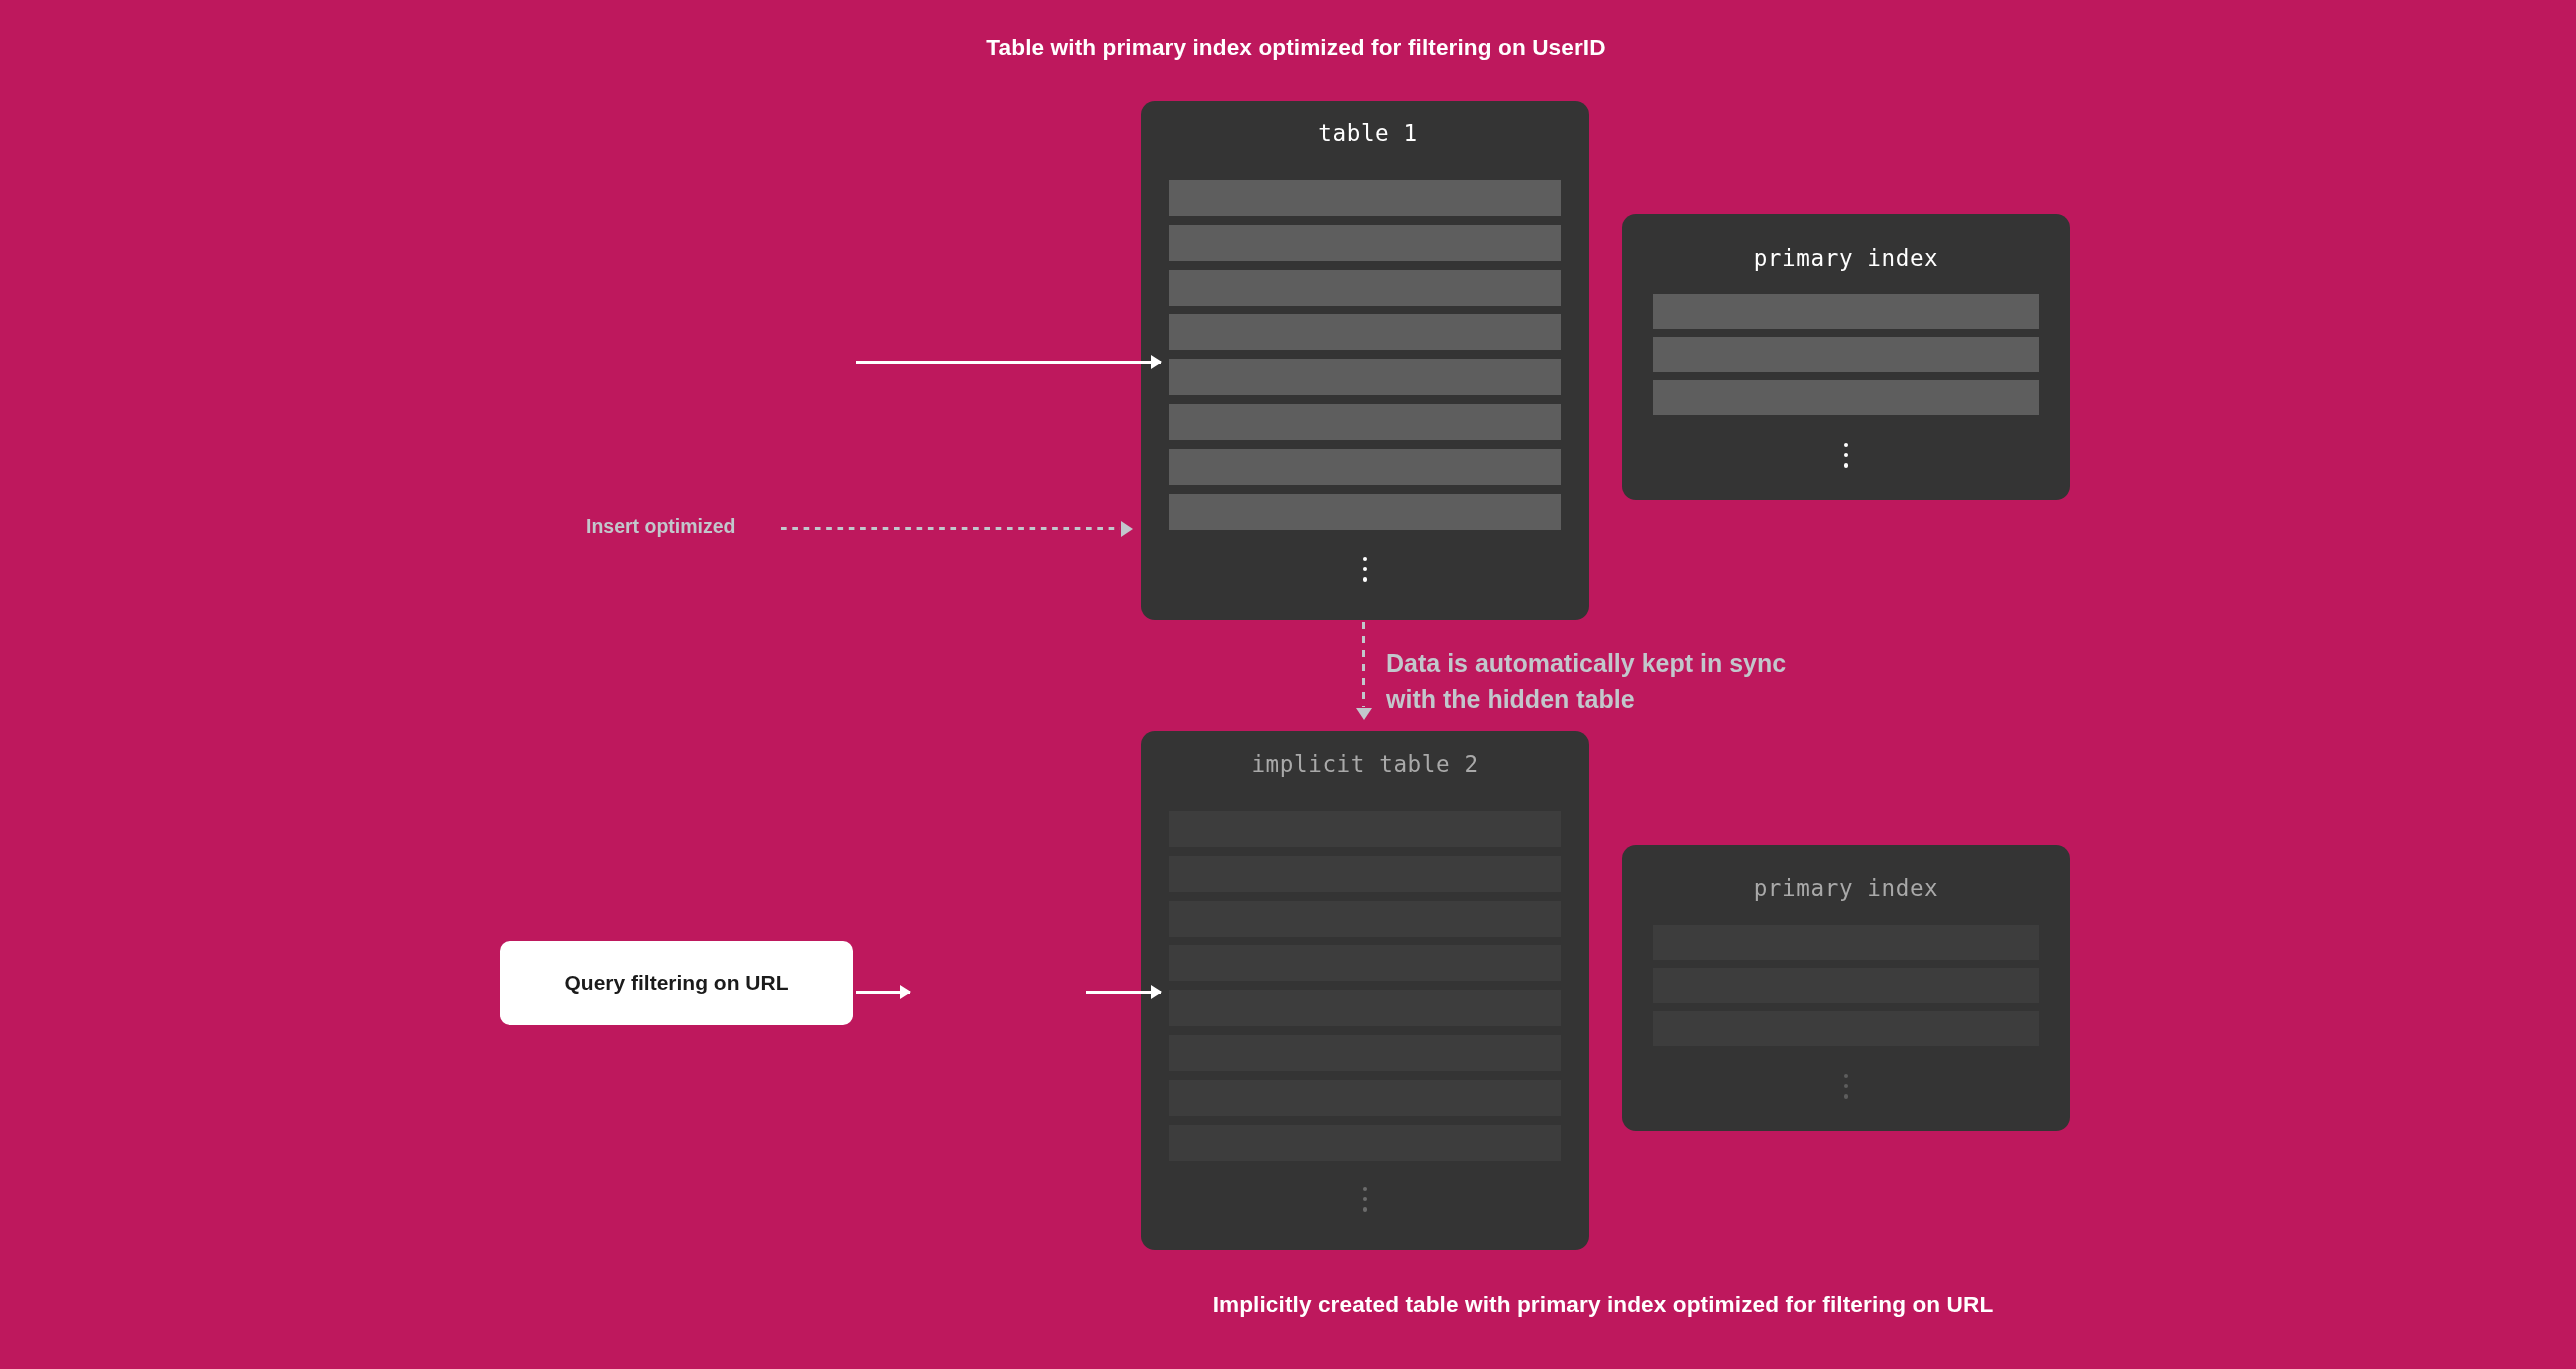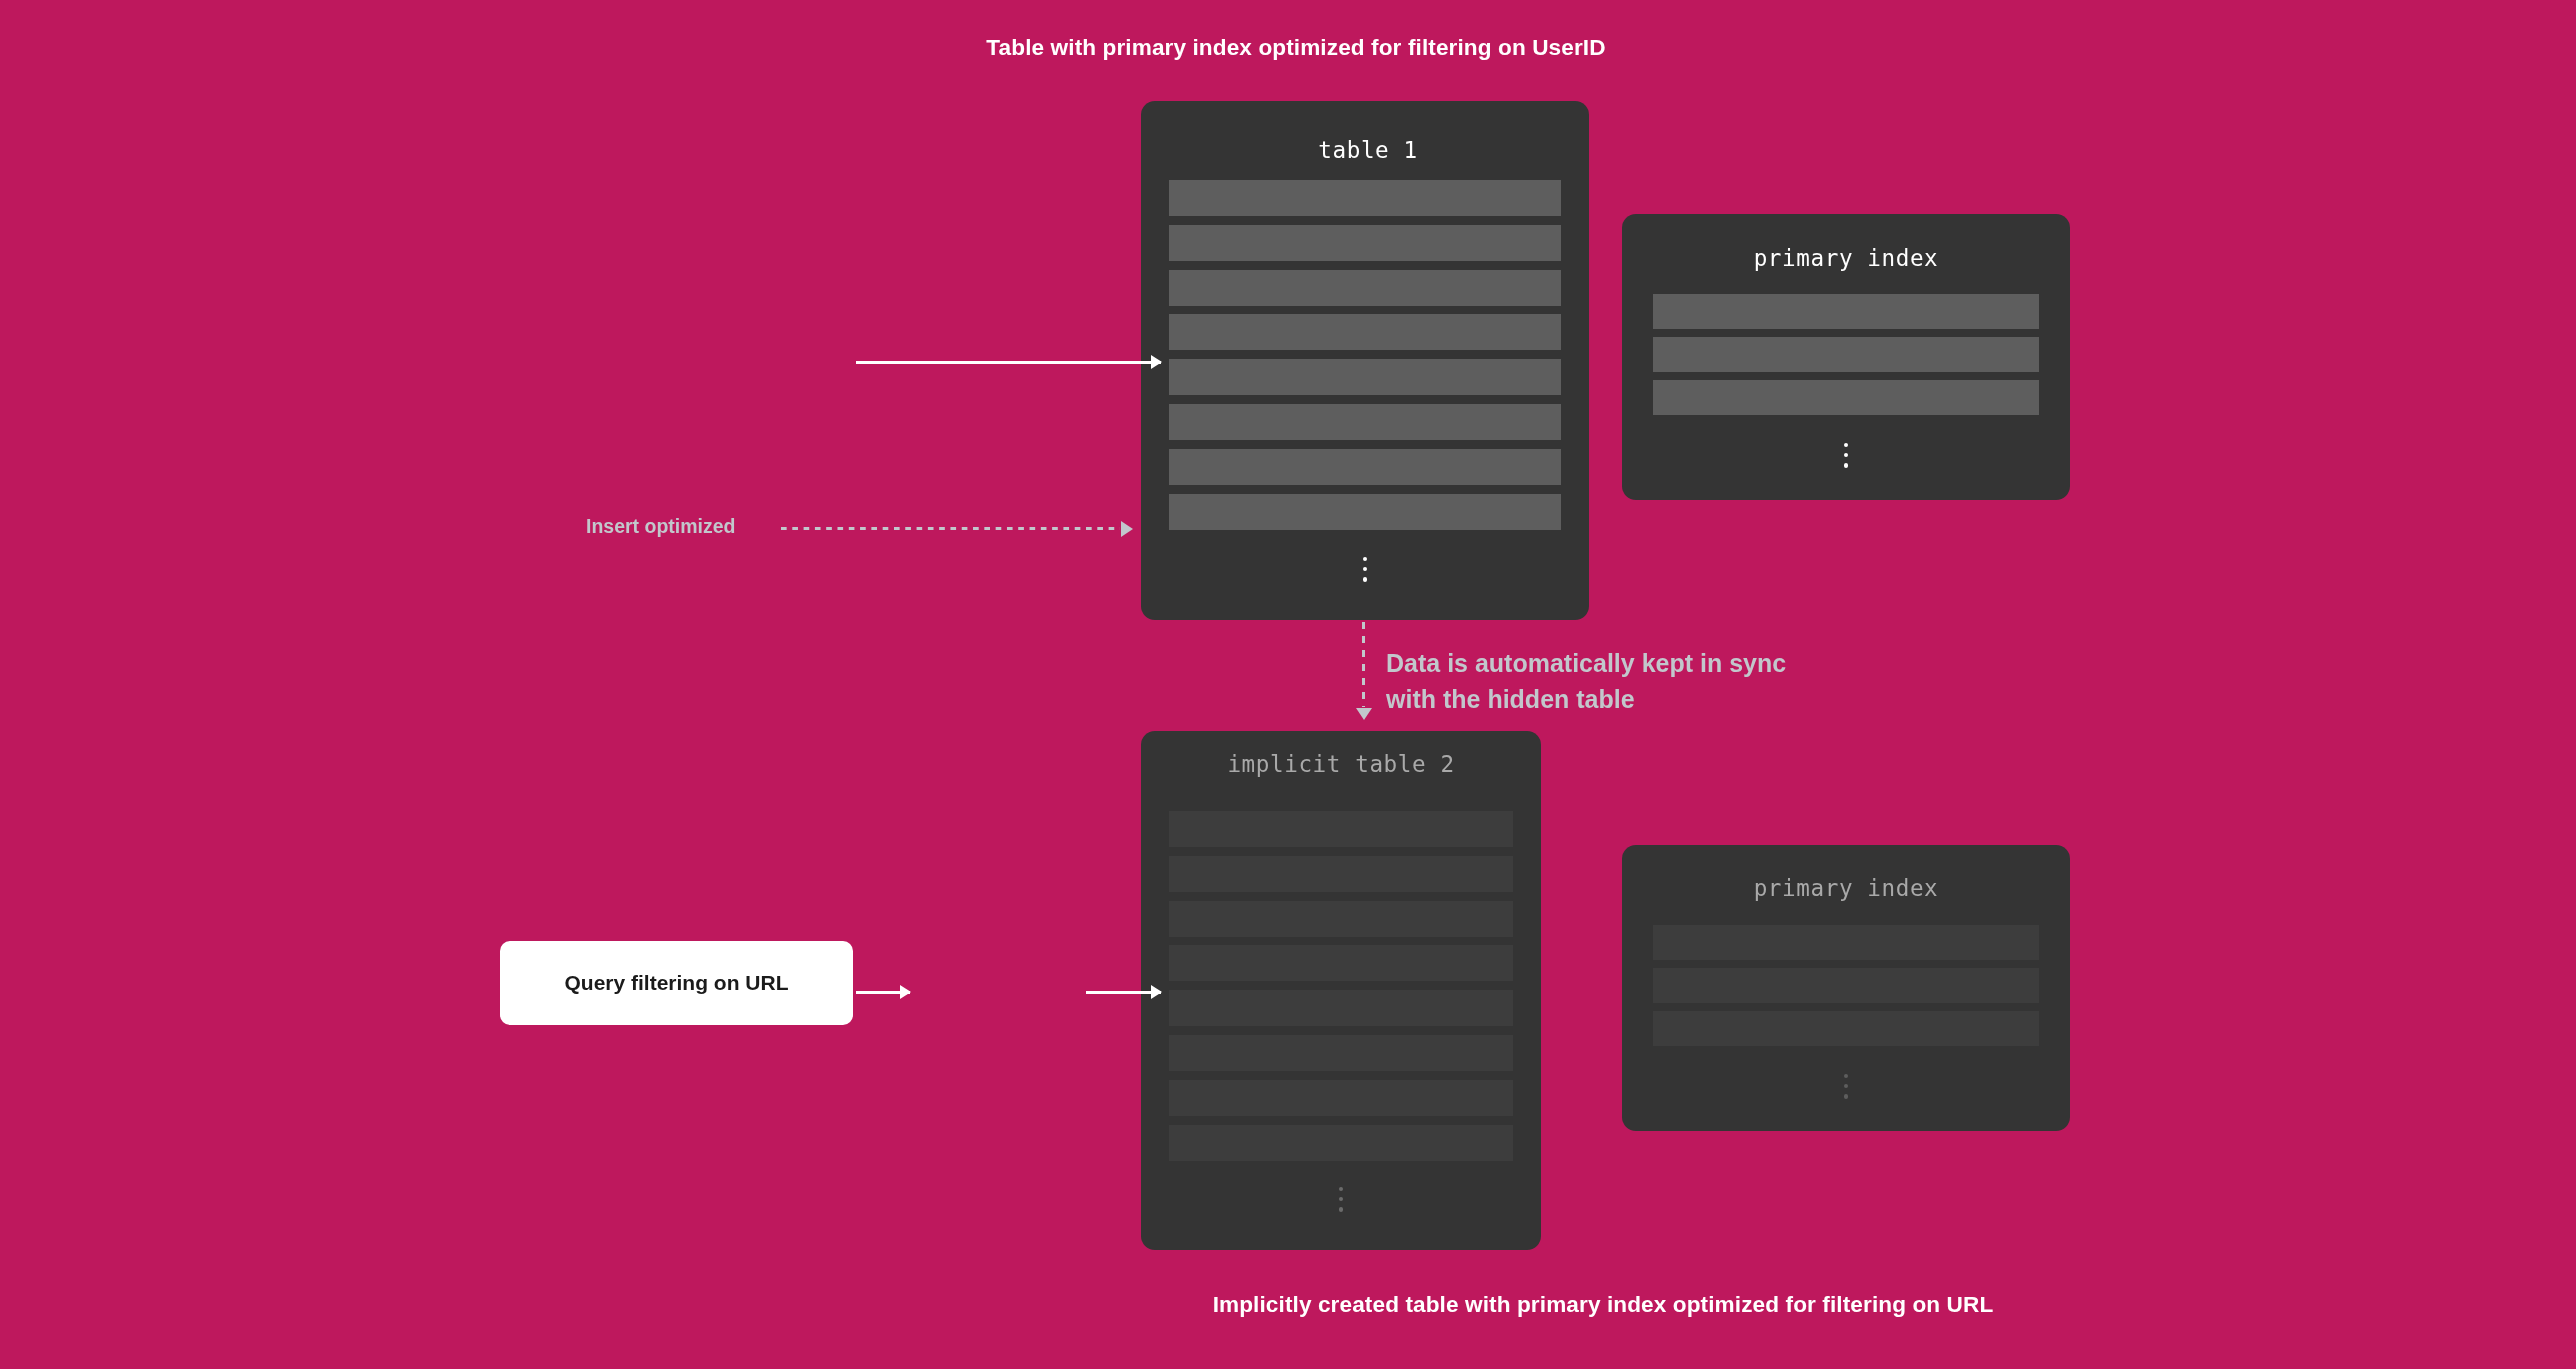--- a/index.html
+++ b/index.html
@@ -76,37 +76,37 @@
 
   
   #panel-index1      { left: 1622px; top: 214px;  width: 448px;  height: 286px; }
   #panel-index1 .panel-title { top: 245px; color: #ffffff; }
   #panel-index1 .rows{ top: 294px; padding: 0 31px; gap: 8.2px; }
   #panel-index1 .row { height: 35px; background: #5e5e5e; }
   #panel-index1 .ellipsis { top: 443px; }
   #panel-index1 .ellipsis i { background: #ffffff; }
 
   
-  #panel-table2      { left: 1141px; top: 731px; width: 400px;  height: 519px; }
+  #panel-table2      { left: 1141px; top: 731px; width: 448px;  height: 519px; }
   #panel-table2 .panel-title { top: 751px; color: #a9a9a9; }
   #panel-table2 .rows{ top: 811px; padding: 0 28px; gap: 8.8px; }
   #panel-table2 .row { height: 36px; background: #3d3d3d; }
   #panel-table2 .ellipsis { top: 1187px; }
   #panel-table2 .ellipsis i { background: #6b6b6b; }
 
   
   #panel-index2      { left: 1622px; top: 845px; width: 448px;  height: 286px; }
   #panel-index2 .panel-title { top: 876px; color: #a9a9a9; }
   #panel-index2 .rows{ top: 925px; padding: 0 31px; gap: 8.2px; }
   #panel-index2 .row { height: 35px; background: #3d3d3d; }
   #panel-index2 .ellipsis { top: 1075px; }
   #panel-index2 .ellipsis i { background: #5d5d5d; }
 
   
-  #panel-table1 .panel-title{ top: 36px; margin-left: 6px; }
+  #panel-table1 .panel-title{ top: 19px; margin-left: 6px; }
   #panel-table1 .rows       { top: 79px; }
   #panel-table1 .ellipsis   { top: 456px; }
   #panel-index1 .panel-title{ top: 31px; }
   #panel-index1 .rows       { top: 80px; }
   #panel-index1 .ellipsis   { top: 229px; }
   #panel-table2 .panel-title{ top: 20px; }
   #panel-table2 .rows       { top: 80px; }
   #panel-table2 .ellipsis   { top: 456px; }
   #panel-index2 .panel-title{ top: 30px; }
   #panel-index2 .rows       { top: 80px; }

